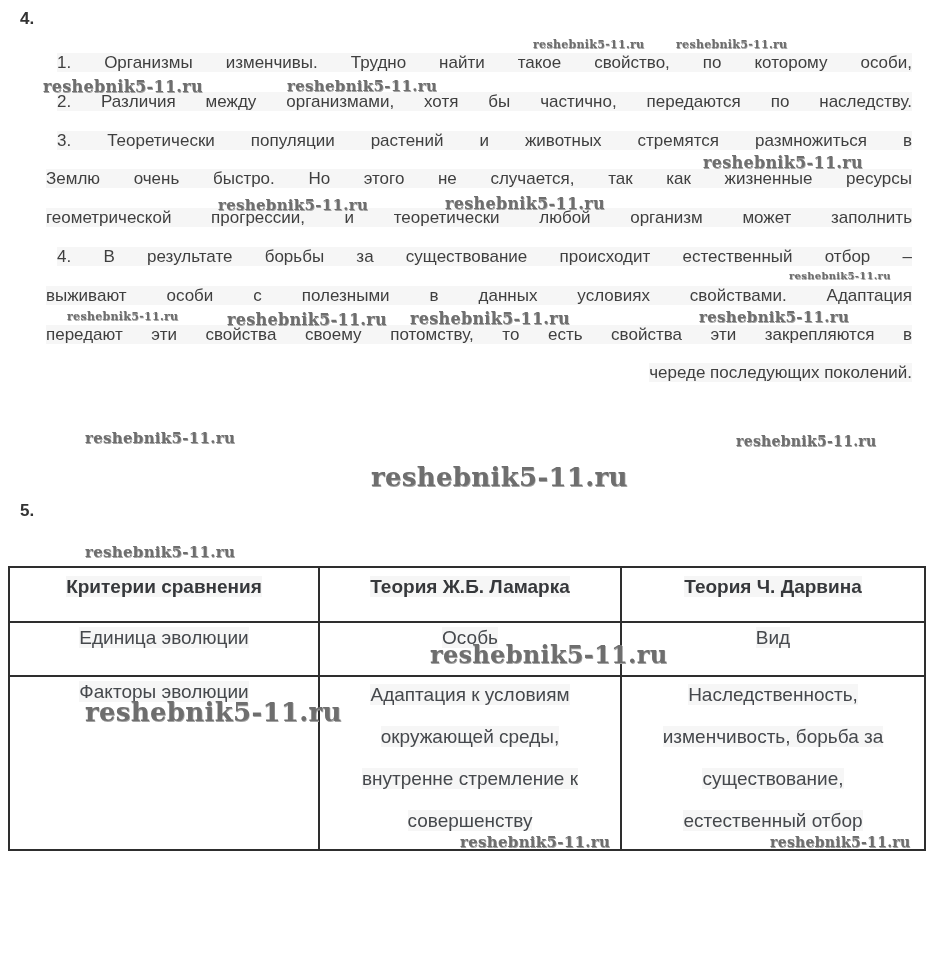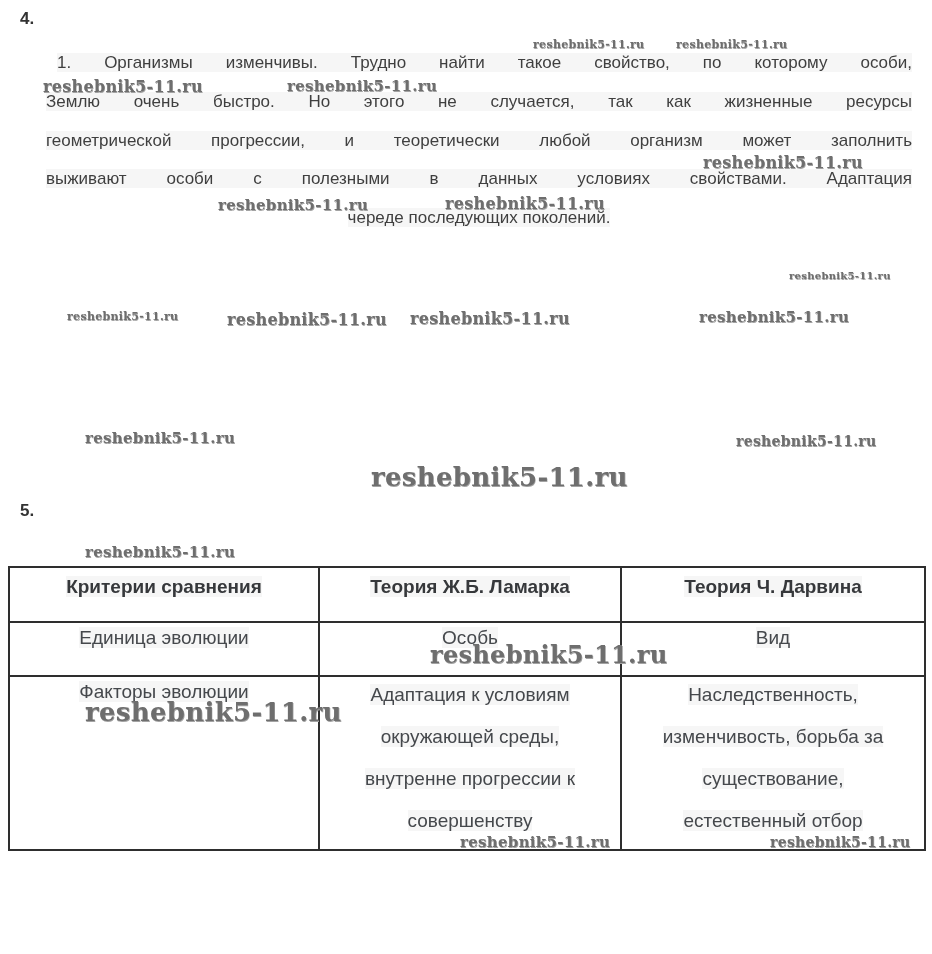--- a/index.html
+++ b/index.html
@@ -24,21 +24,21 @@
   #para4 {
     position: absolute;
     left: 46px; top: 44px;
     width: 866px;
     font-size: 17px;
     color: #3f3f3f;
   }
   .pline {
     height: 38.8px;
     line-height: 38.8px;
-    text-align: center;
+    text-align: right;
     overflow: visible;
   }
   .pline.just { text-align: justify; text-align-last: justify; }
   .pline.ind  { padding-left: 11px; }
   .band { background: #f6f6f6; }
 
   
   #cmp-table {
     position: absolute;
     left: 8px; top: 566px;
@@ -81,23 +81,27 @@
     letter-spacing: 0.3px;
   }
 </style>
 </head>
 <body>
 
 <div class="sec-label" id="sec4-label">4.</div>
 
 <div id="para4">
     <div class="pline just ind"><span class="band">1. Организмы изменчивы. Трудно найти такое свойство, по которому особи,</span></div>
+    <div class="pline just ind"><span class="band">2. Различия между организмами, хотя бы частично, передаются по наследству.</span></div>
+    <div class="pline just ind"><span class="band">3. Теоретически популяции растений и животных стремятся размножиться в</span></div>
     <div class="pline just"><span class="band">Землю очень быстро. Но этого не случается, так как жизненные ресурсы</span></div>
     <div class="pline just"><span class="band">геометрической прогрессии, и теоретически любой организм может заполнить</span></div>
+    <div class="pline just ind"><span class="band">4. В результате борьбы за существование происходит естественный отбор –</span></div>
     <div class="pline just"><span class="band">выживают особи с полезными в данных условиях свойствами. Адаптация</span></div>
+    <div class="pline just"><span class="band">передают эти свойства своему потомству, то есть свойства эти закрепляются в</span></div>
     <div class="pline"><span class="band">череде последующих поколений.</span></div>
   </div>
 
 <div class="sec-label" id="sec5-label">5.</div>
 
 <table id="cmp-table">
   <colgroup>
     <col class="c1">
       <col class="c2">
       <col class="c3">
@@ -127,21 +131,21 @@
           <div class="cell-line"><span class="band">Вид</span></div>
         </td>
       </tr>
       <tr class="r2">
         <td>
           <div class="cell-line"><span class="band">Факторы эволюции</span></div>
         </td>
         <td class="multi">
           <div class="cell-line"><span class="band">Адаптация к условиям</span></div>
           <div class="cell-line"><span class="band">окружающей среды,</span></div>
-          <div class="cell-line"><span class="band">внутренне прогрессии к</span></div>
+          <div class="cell-line"><span class="band">внутренне стремление к</span></div>
           <div class="cell-line"><span class="band">совершенству</span></div>
         </td>
         <td class="multi">
           <div class="cell-line"><span class="band">Наследственность,</span></div>
           <div class="cell-line"><span class="band">изменчивость, борьба за</span></div>
           <div class="cell-line"><span class="band">существование,</span></div>
           <div class="cell-line"><span class="band">естественный отбор</span></div>
         </td>
       </tr>
     </tbody>

